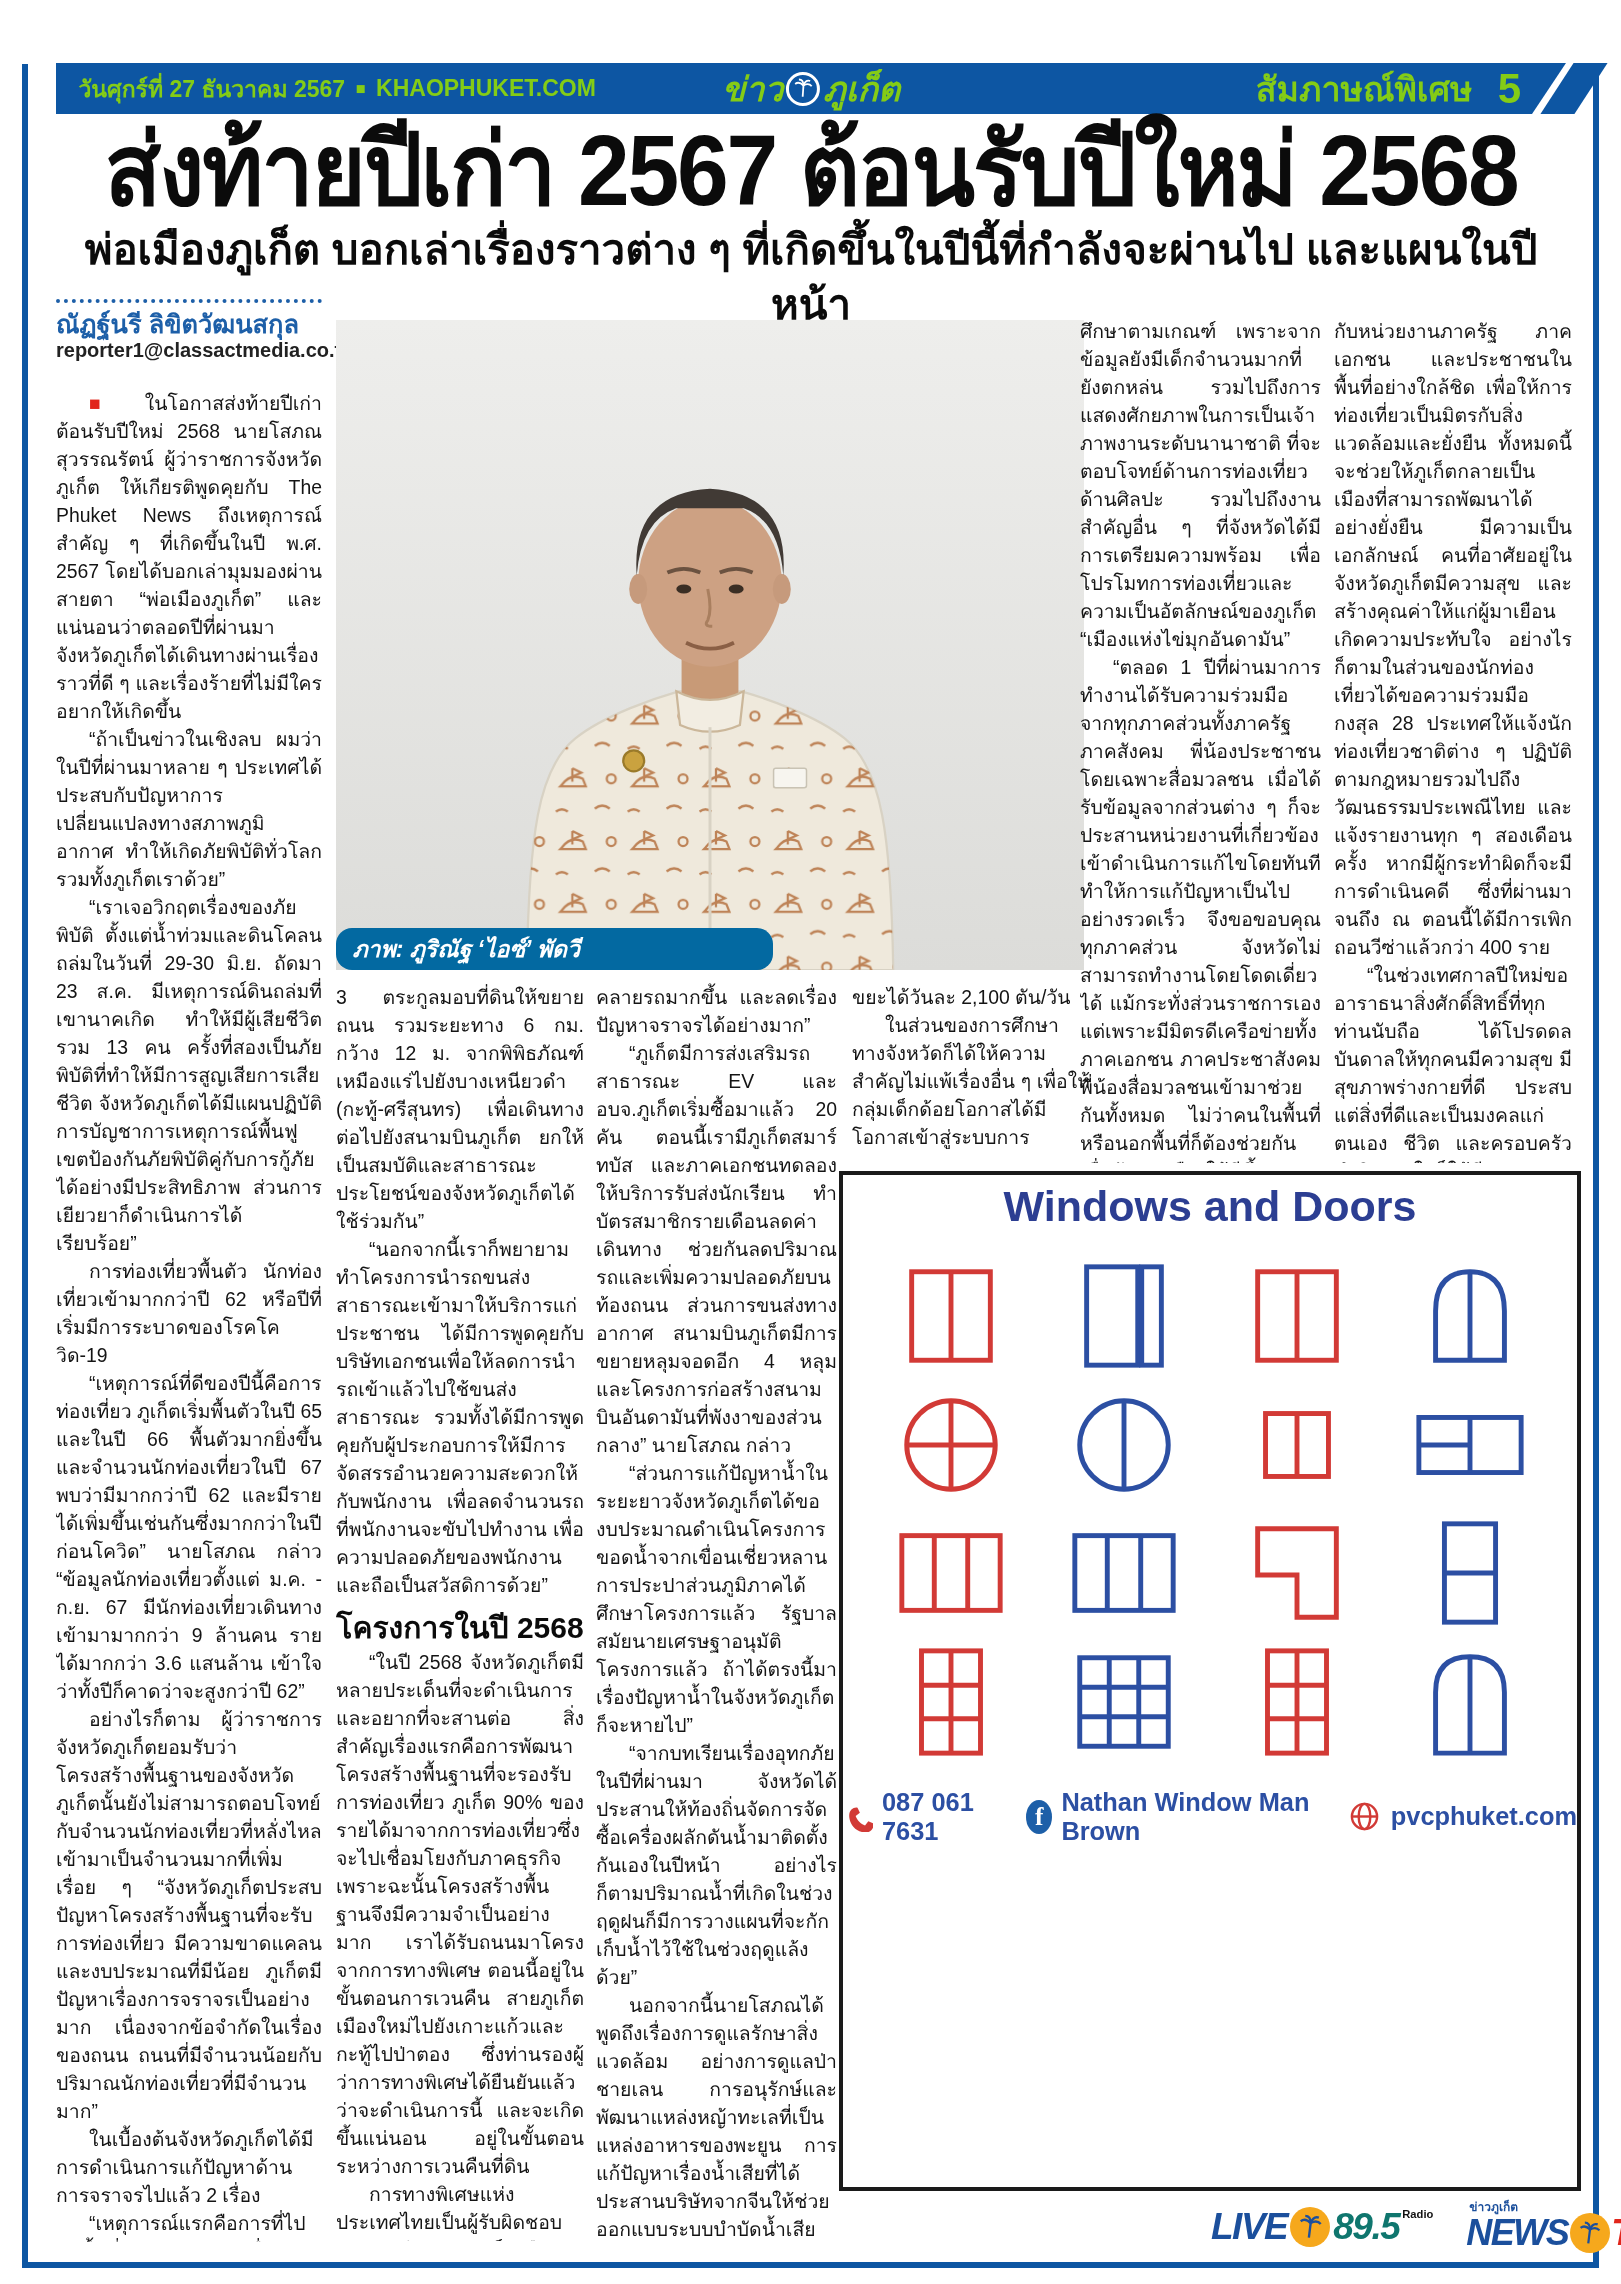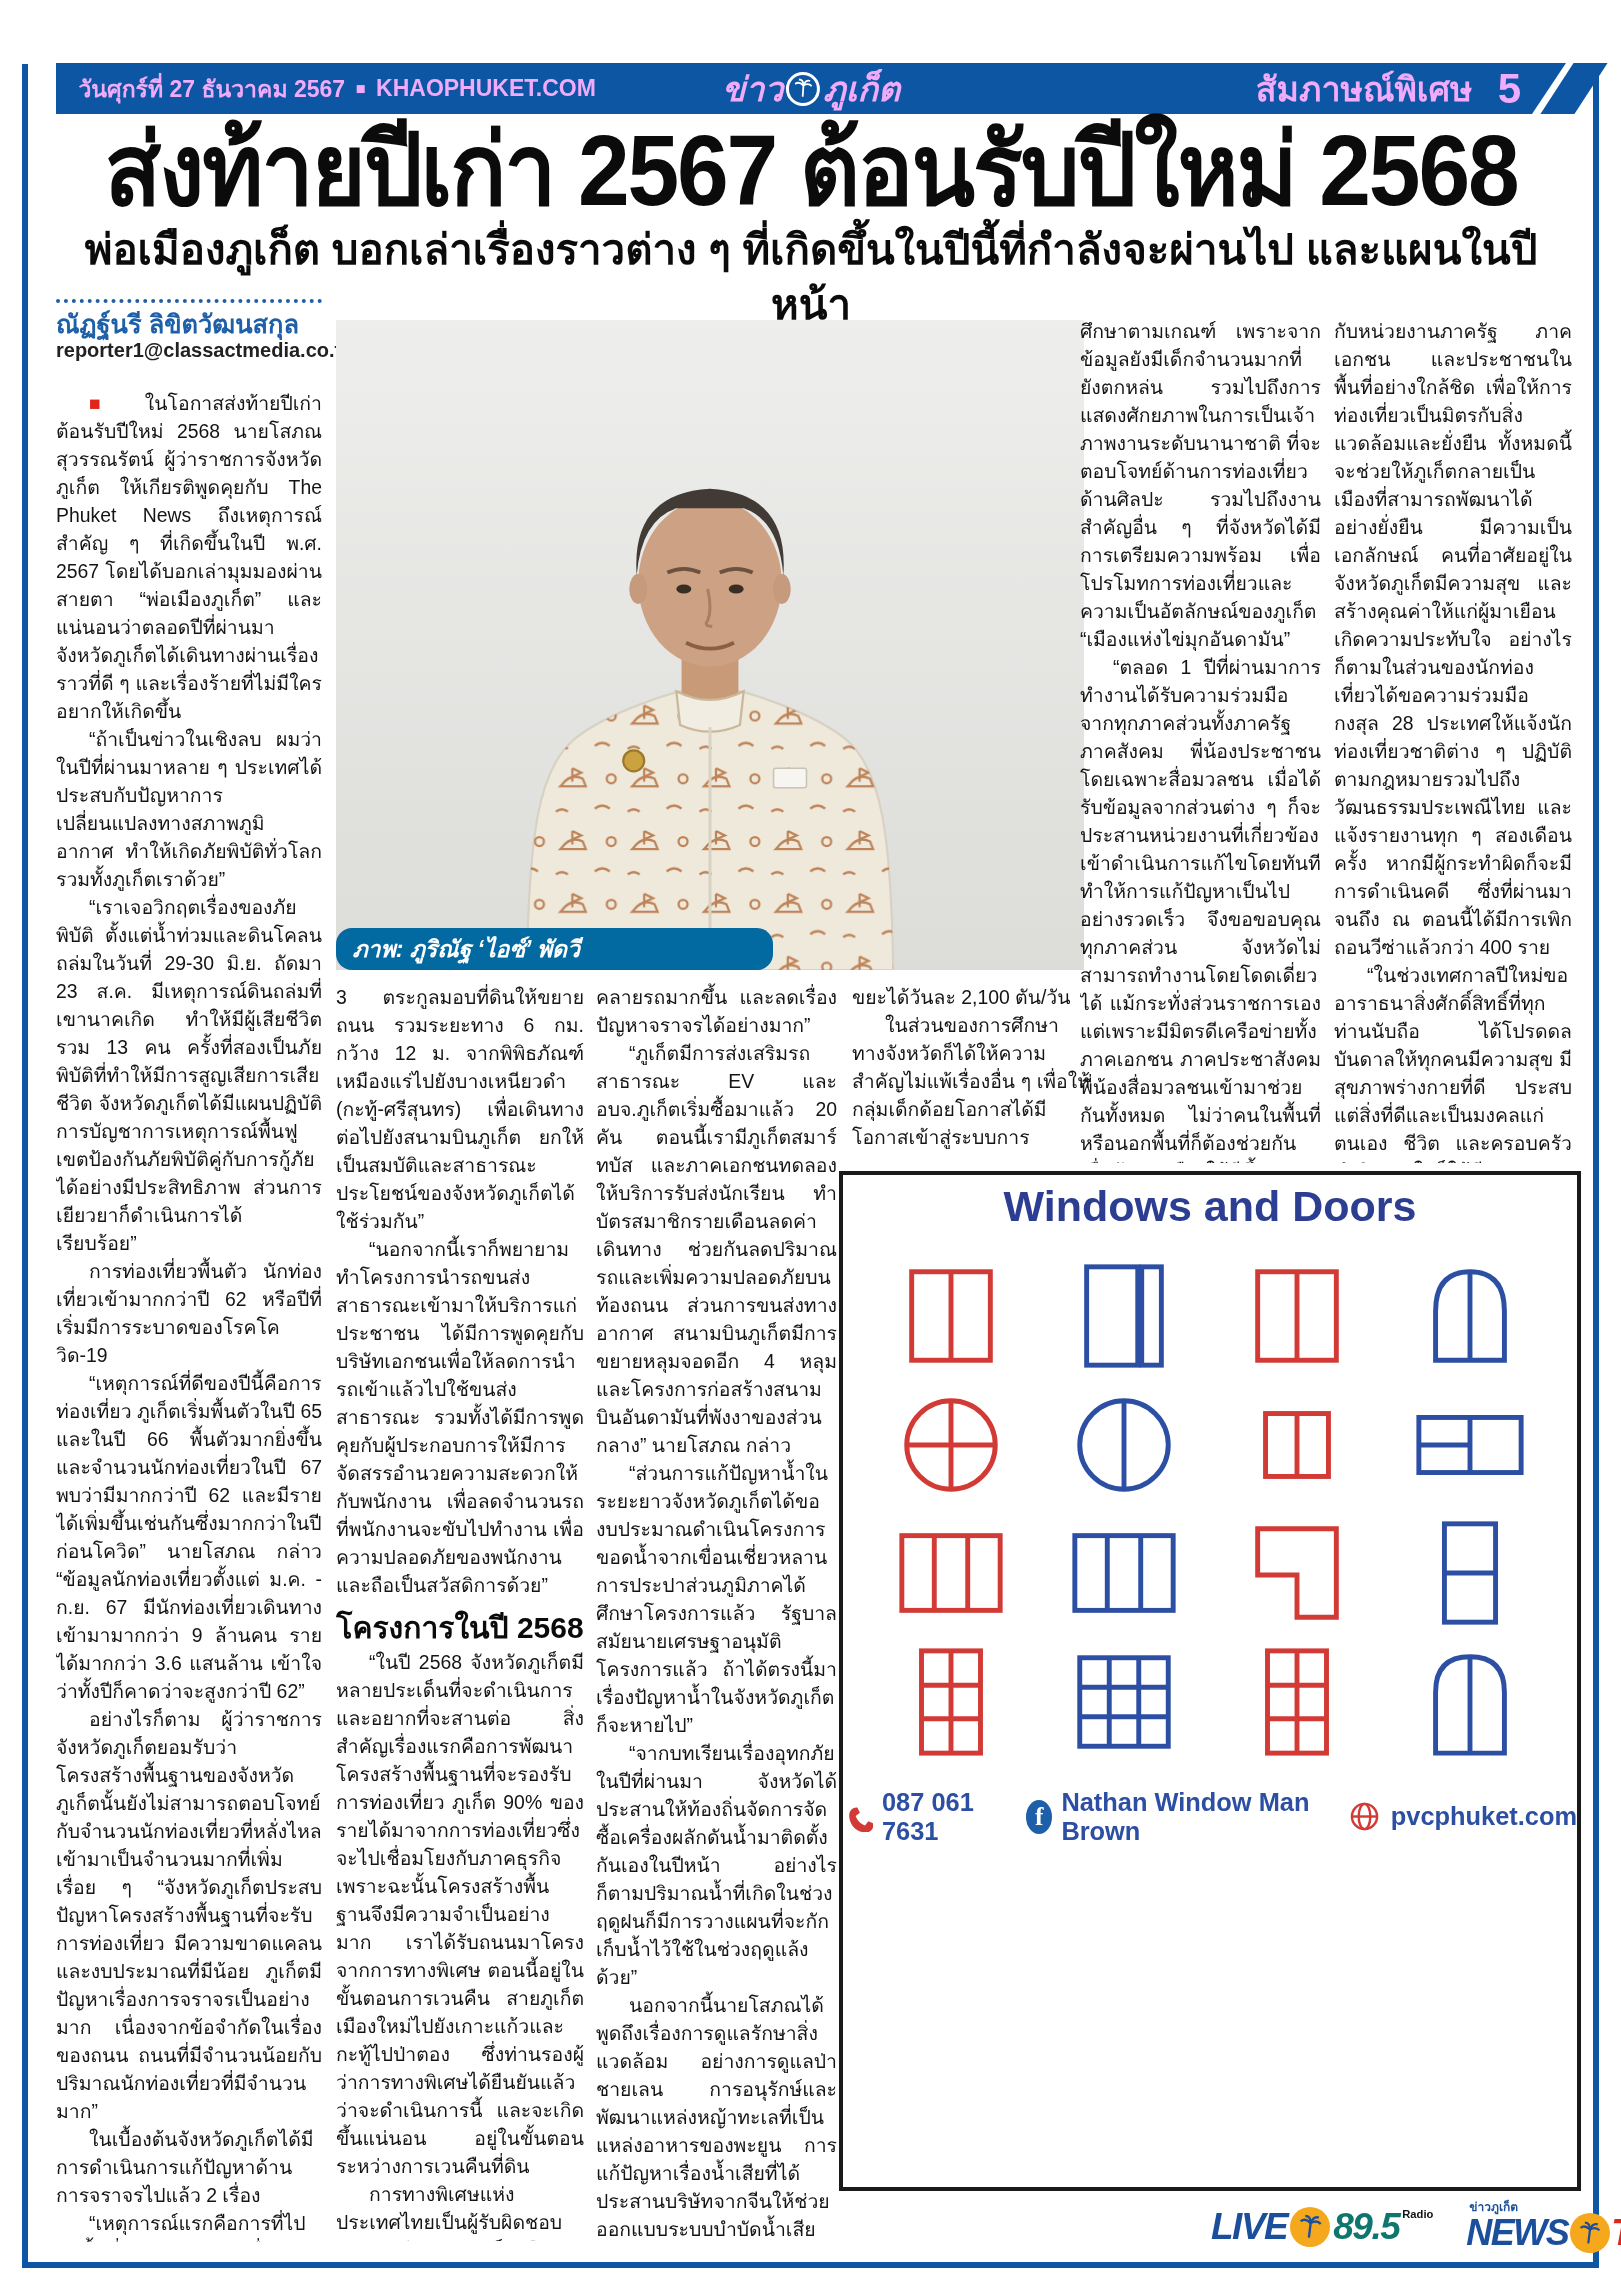--- a/index.html
+++ b/index.html
@@ -4,21 +4,21 @@
 <style>
   html,body{margin:0;padding:0;background:#fff;}
   .page{position:relative;width:1622px;height:2284px;background:#fff;overflow:hidden;
         font-family:"Liberation Sans","DejaVu Sans",sans-serif;color:#111;}
   
   .frame-left,.frame-right{position:absolute;top:64px;width:6px;height:2204px;background:#0d56a3;}
   .frame-left{left:22.4px;}
   .frame-right{left:1593px;}
   .frame-bottom{position:absolute;left:22.4px;top:2262px;width:1577px;height:6px;background:#0d56a3;}
   
-  .topbar{position:absolute;left:56px;top:63px;width:1510px;height:51px;background:#0d56a3;color:#f0abfc;
+  .topbar{position:absolute;left:56px;top:63px;width:1510px;height:51px;background:#0d56a3;color:#84cc16;
           display:flex;align-items:center;justify-content:space-between;padding:0 22.4px;box-sizing:border-box;
           clip-path:polygon(0 0,100% 0,calc(100% - 34px) 100%,0 100%);}
   .corner-tail{position:absolute;left:1557px;top:63px;width:34px;height:51px;background:#0d56a3;transform:skewX(-33deg);}
   .topbar-left{font-size:23px;font-weight:700;display:flex;align-items:center;gap:10.5px;}
   .topbar-left .sep{font-size:16.4px;}
   .topbar-logo{position:absolute;left:50%;transform:translateX(-50%);font-size:34px;font-weight:800;font-style:italic;
                display:flex;align-items:center;gap:3px;}
   .logo-circle{display:inline-flex;width:34px;height:34px;border:3px solid #fff;border-radius:50%;
                align-items:center;justify-content:center;box-sizing:border-box;}
   .topbar-right{display:flex;align-items:center;gap:25.4px;margin-right:22.4px;}

